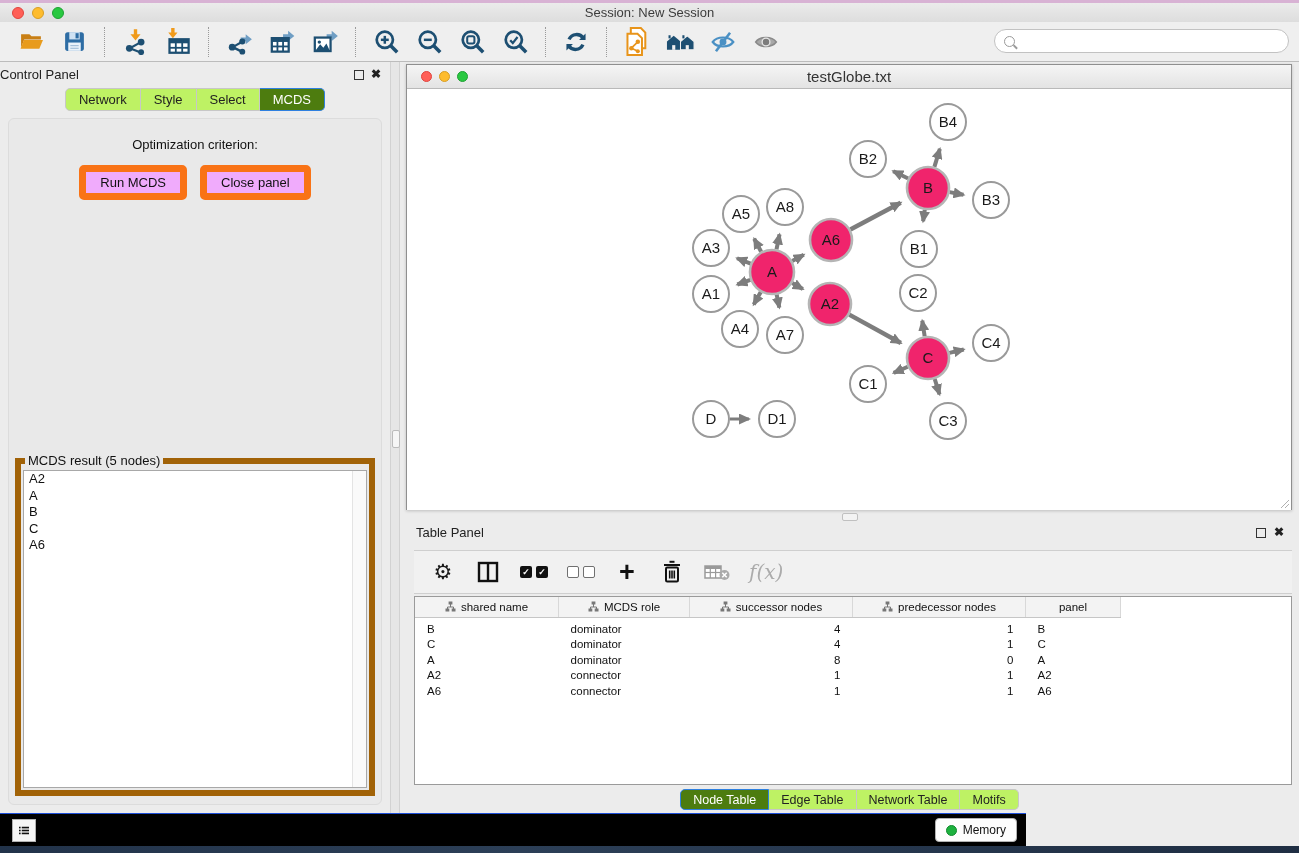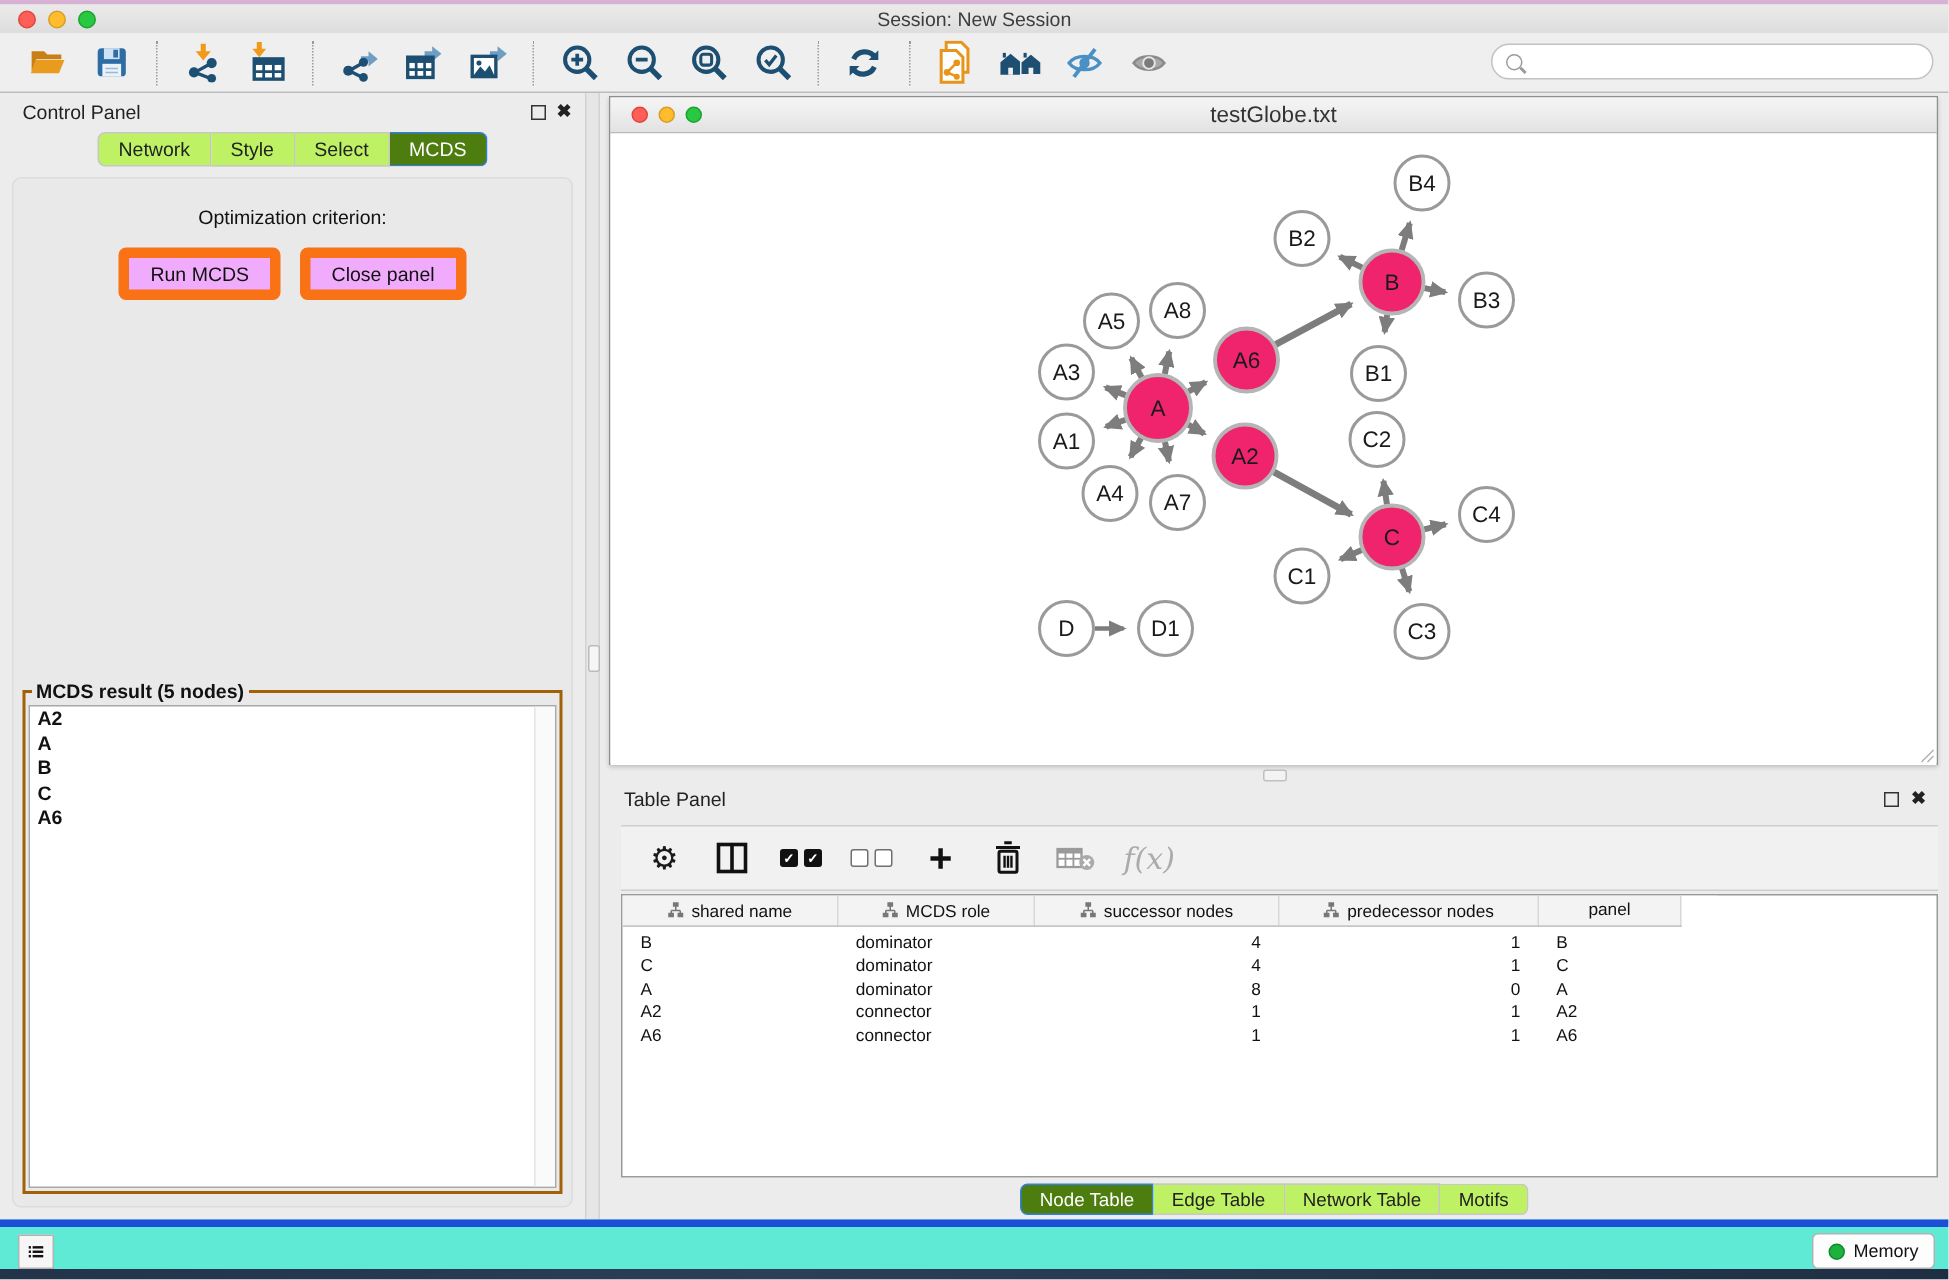--- a/index.html
+++ b/index.html
@@ -33,21 +33,21 @@
   #searchbox .maglass::after{content:"";position:absolute;width:5px;height:1.5px;background:#9a9a9a;
              transform:rotate(45deg);right:-4px;bottom:-2px;}
   #searchbox input{border:none;outline:none;flex:1;height:18px;font-size:12px;background:transparent;padding:0 8px 0 6px;}
 
   
   #main{left:0;top:62px;width:1299px;height:751px;background:#ececec;}
 
   
   #control-panel{left:0;top:0;width:390px;height:751px;}
   .panel-header{height:26px;position:relative;}
-  .panel-header .ph-title{position:absolute;left:15px;top:5px;font-size:13px;color:#222;}
+  .panel-header .ph-title{position:absolute;left:0;top:5px;font-size:13px;color:#222;}
   .ph-float{position:absolute;width:10px;height:10px;border:1.5px solid #333;top:8px;box-sizing:border-box;cursor:pointer;}
   .ph-close{position:absolute;top:5px;font-size:12px;color:#222;font-weight:bold;cursor:pointer;}
   #cp-float{right:26px;} #cp-close{right:9px;}
   .segtabs{display:flex;justify-content:center;}
   .segtab{background:#bef264;border:1px solid #c7c7c7;border-left:none;font-size:13px;color:#222;
           padding:3px 13px;cursor:pointer;}
   .segtab:first-child{border-left:1px solid #c7c7c7;border-radius:5px 0 0 5px;}
   .segtab:last-child{border-radius:0 5px 5px 0;}
   .segtab.sel{background:#4d7c0f;border-color:#2f80e0;color:#fff;}
   #cp-body{left:8px;top:56px;width:374px;height:687px;background:#e9e9e9;
@@ -58,21 +58,21 @@
   #opt-select .val{font-size:13px;color:#111;padding-left:9px;flex:1;white-space:nowrap;overflow:hidden;}
   #opt-select .stepper{width:19px;height:22px;background:linear-gradient(#6cb0fc,#2f84f2);
               border-radius:0 3px 3px 0;position:relative;}
   .stepper .up,.stepper .dn{position:absolute;left:5px;width:0;height:0;border-left:4.5px solid transparent;border-right:4.5px solid transparent;}
   .stepper .up{top:4px;border-bottom:5px solid #fff;}
   .stepper .dn{bottom:4px;border-top:5px solid #fff;}
   #cp-buttons{display:flex;justify-content:center;gap:13px;margin-top:13px;}
   .cp-btn{background:#f0abfc;border:7px solid #f97316;border-radius:5px;font-size:13px;color:#111;
           padding:3px 14px;cursor:pointer;font-family:"Liberation Sans",sans-serif;}
   #mcds-fieldset{position:absolute;left:6px;right:6px;top:334px;bottom:8px;
-                 border:2px solid #a16207;margin:0;padding:2px;font-weight:bold;}
+                 border:6px solid #a16207;margin:0;padding:2px;}
   #mcds-fieldset legend{font-size:13px;color:#111;padding:0 3px;margin-left:2px;}
   #mcds-list{position:relative;width:100%;height:100%;background:#fff;border:1px solid #a8a8a8;box-sizing:border-box;overflow:hidden;}
   #mcds-list .row{font-size:13px;color:#111;padding:1px 0 1px 5px;line-height:14.5px;cursor:default;}
   #mcds-scroll{position:absolute;right:0;top:0;width:13px;height:100%;background:#fafafa;border-left:1px solid #e4e4e4;}
 
   
   #v-split{left:390px;top:0;width:10px;height:751px;background:#e6e6e6;
            border-left:1px solid #d2d2d2;border-right:1px solid #d2d2d2;box-sizing:border-box;}
   #v-grip{left:1px;top:368px;width:6px;height:16px;background:#f6f6f6;border:1px solid #bbb;border-radius:2px;}
 
@@ -117,21 +117,21 @@
   #node-table th.filler{background:#fff;border:none;}
   #node-table th .hicon{margin-right:5px;vertical-align:-1px;}
   #node-table td{font-size:11.5px;color:#111;height:15.5px;padding:0 12px;white-space:nowrap;}
   #node-table td.num{text-align:right;}
   #node-table tr:first-child td{padding-top:3px;}
 
   #tp-tabs{position:absolute;left:0;right:0;top:269px;display:flex;justify-content:center;}
   #tp-tabs .segtab{font-size:12.5px;padding:2.5px 12px;}
 
   
-  #statusbar{left:0;top:813px;width:1299px;height:33px;background:#5eead4;border-top:5px solid #1d4ed8;box-sizing:border-box;}
+  #statusbar{left:0;top:813px;width:1026px;height:33px;background:#000000;border-top:1px solid #1d4ed8;box-sizing:border-box;}
   #list-btn{position:absolute;left:12px;top:5px;width:24px;height:23px;background:#f6f6f6;border:1px solid #b2b2b2;
             display:flex;align-items:center;justify-content:center;cursor:pointer;}
   #memory-btn{position:absolute;right:9px;top:4px;height:24px;background:#fdfdfd;border:1px solid #b2b2b2;border-radius:4px;
             display:flex;align-items:center;gap:6px;padding:0 10px;cursor:pointer;}
   #memory-btn .dot{width:11px;height:11px;border-radius:50%;background:#1db13e;border:1px solid #128a2e;box-sizing:border-box;}
   #memory-btn .lbl{font-size:12px;color:#111;}
   #bottom-strip{left:0;top:846px;width:1299px;height:7px;background:linear-gradient(90deg,#22334a,#2c3f57 40%,#1f2e43);}
 </style>
 </head>
 <body>

